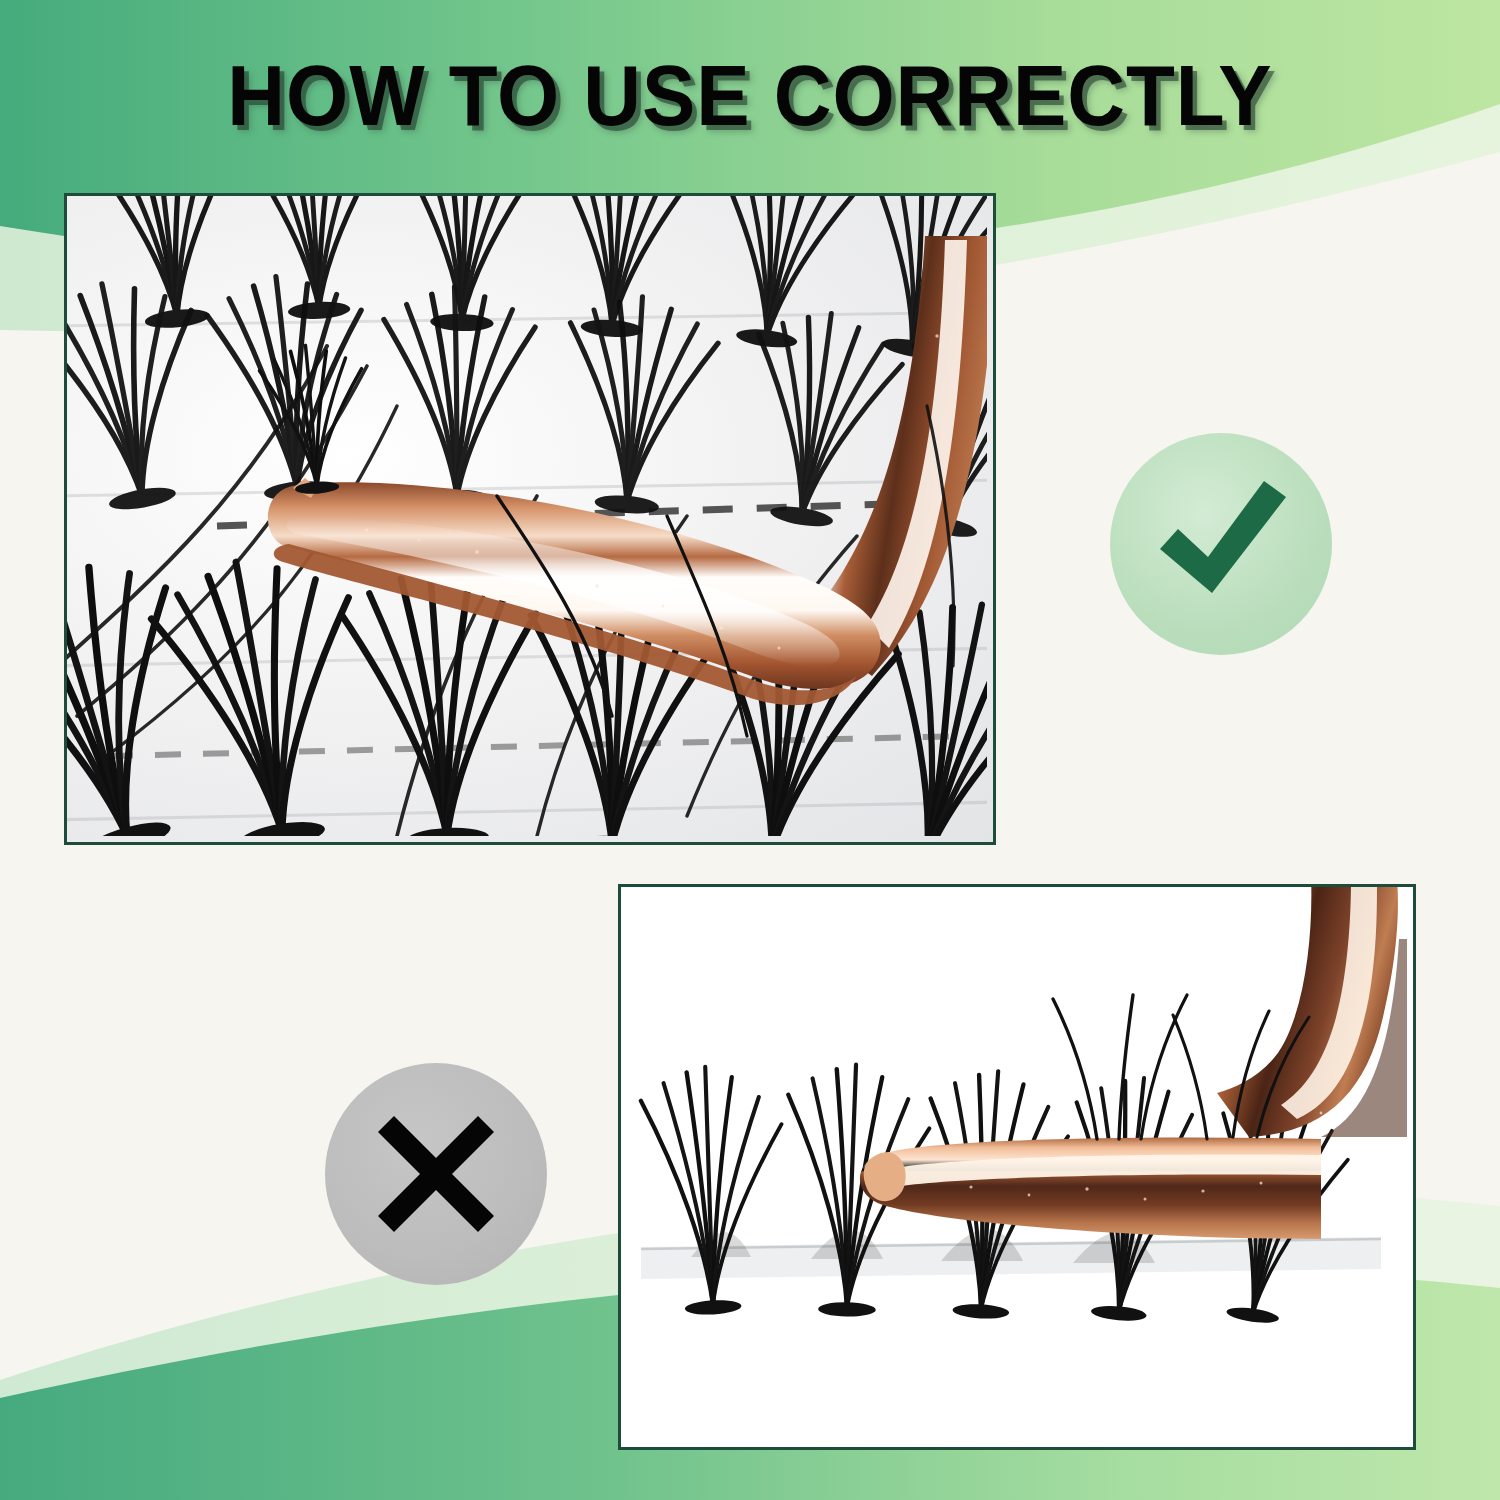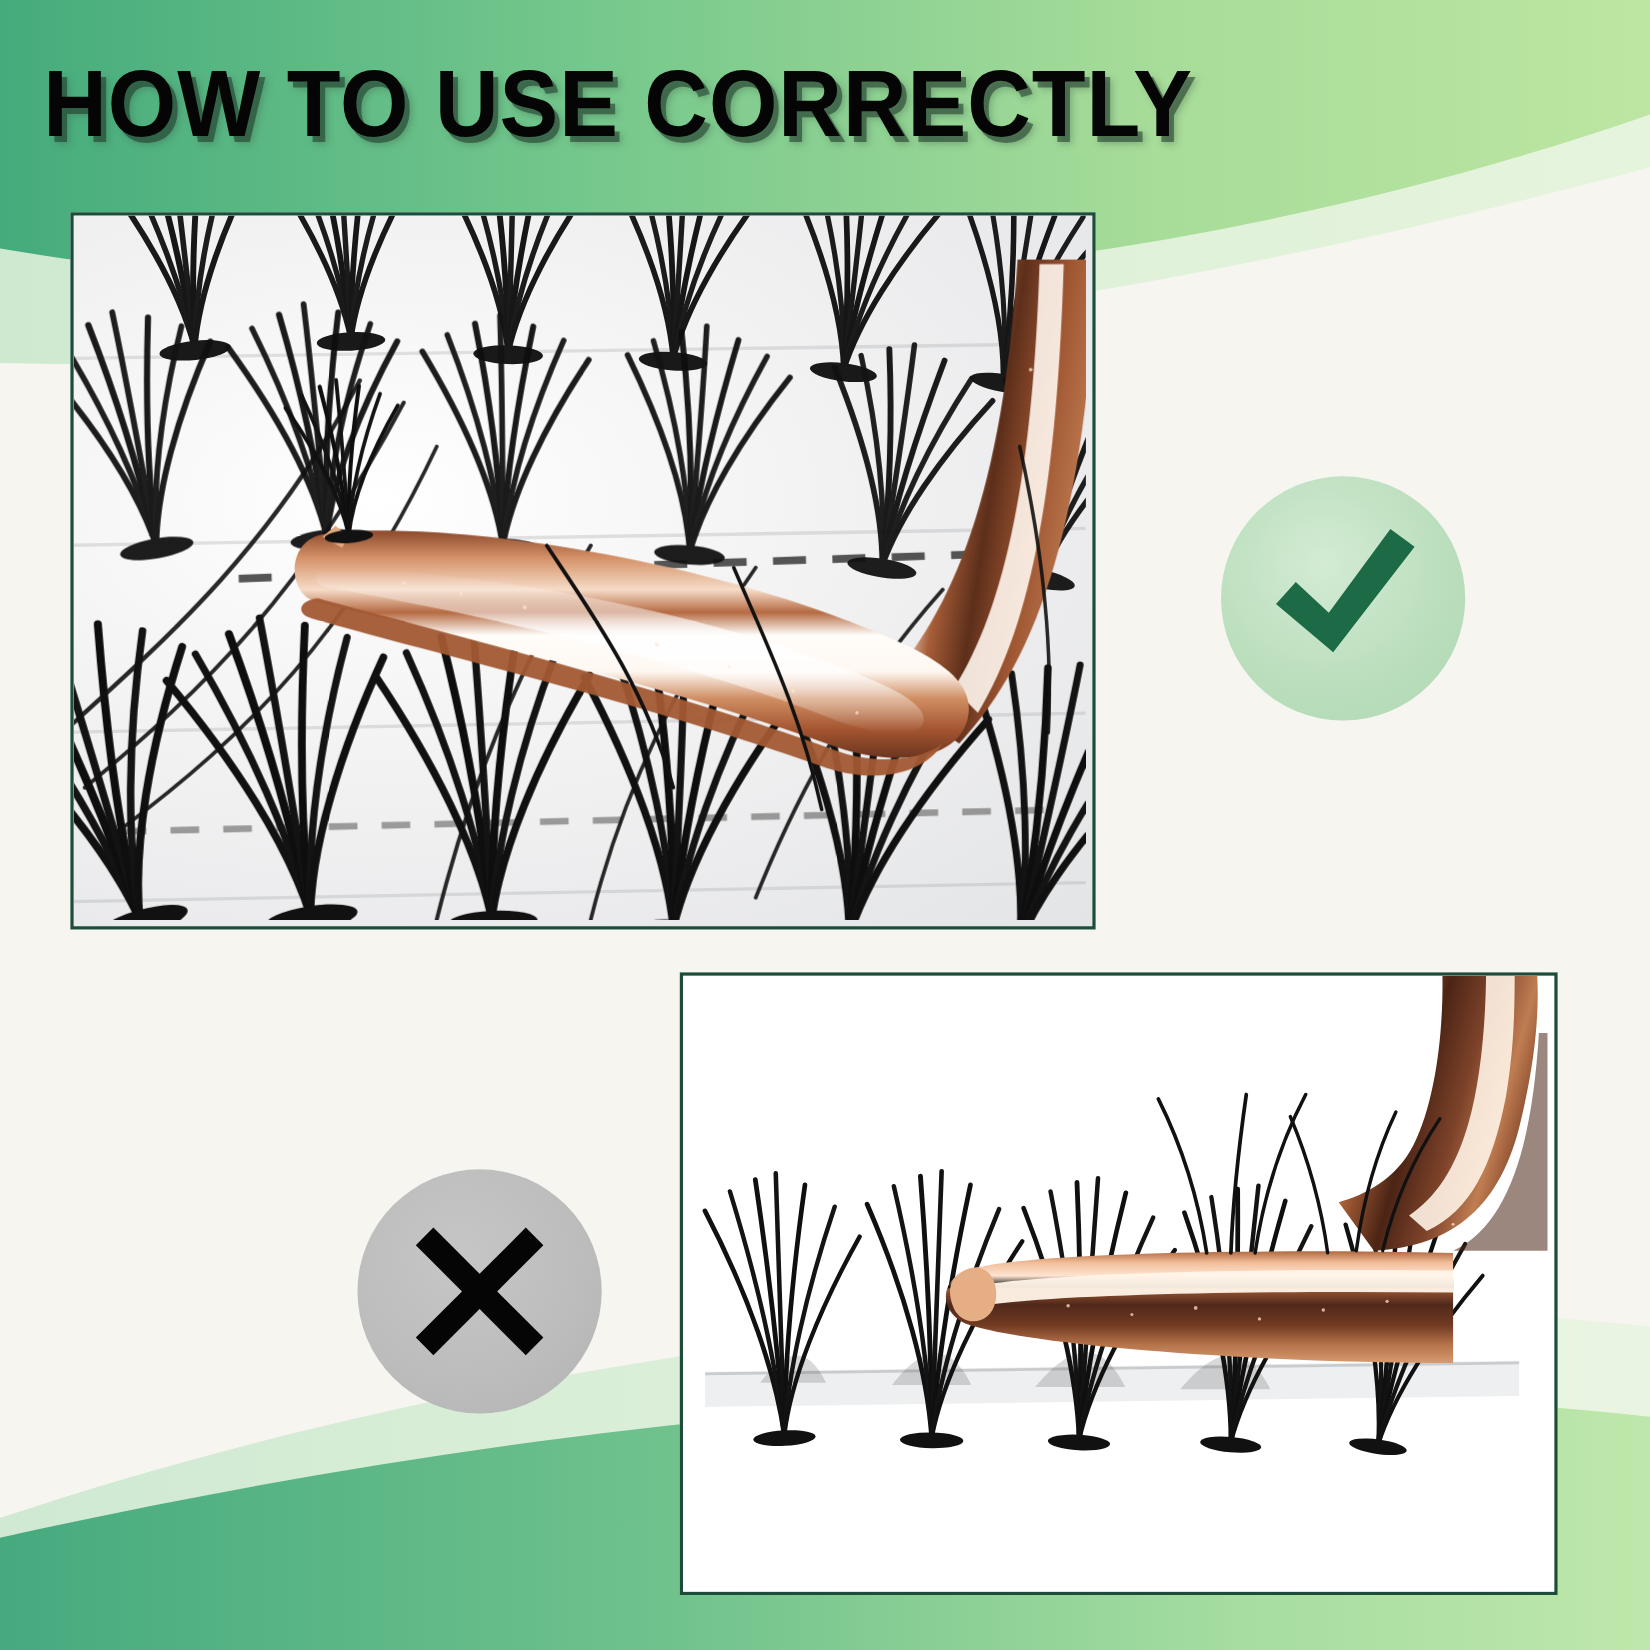--- a/index.html
+++ b/index.html
@@ -23,20 +23,21 @@
     width: 1500px;
     height: 1500px;
   }
 
   
   .title-wrap {
     position: absolute;
     left: 0;
     top: 52px;
     width: 1500px;
+    text-align: center;
     z-index: 6;
     pointer-events: none;
   }
   .title {
     display: inline-block;
     font-family: "Liberation Sans Narrow", "Liberation Sans", sans-serif;
     font-weight: bold;
     font-size: 86px;
     line-height: 1.0;
     letter-spacing: 1px;

